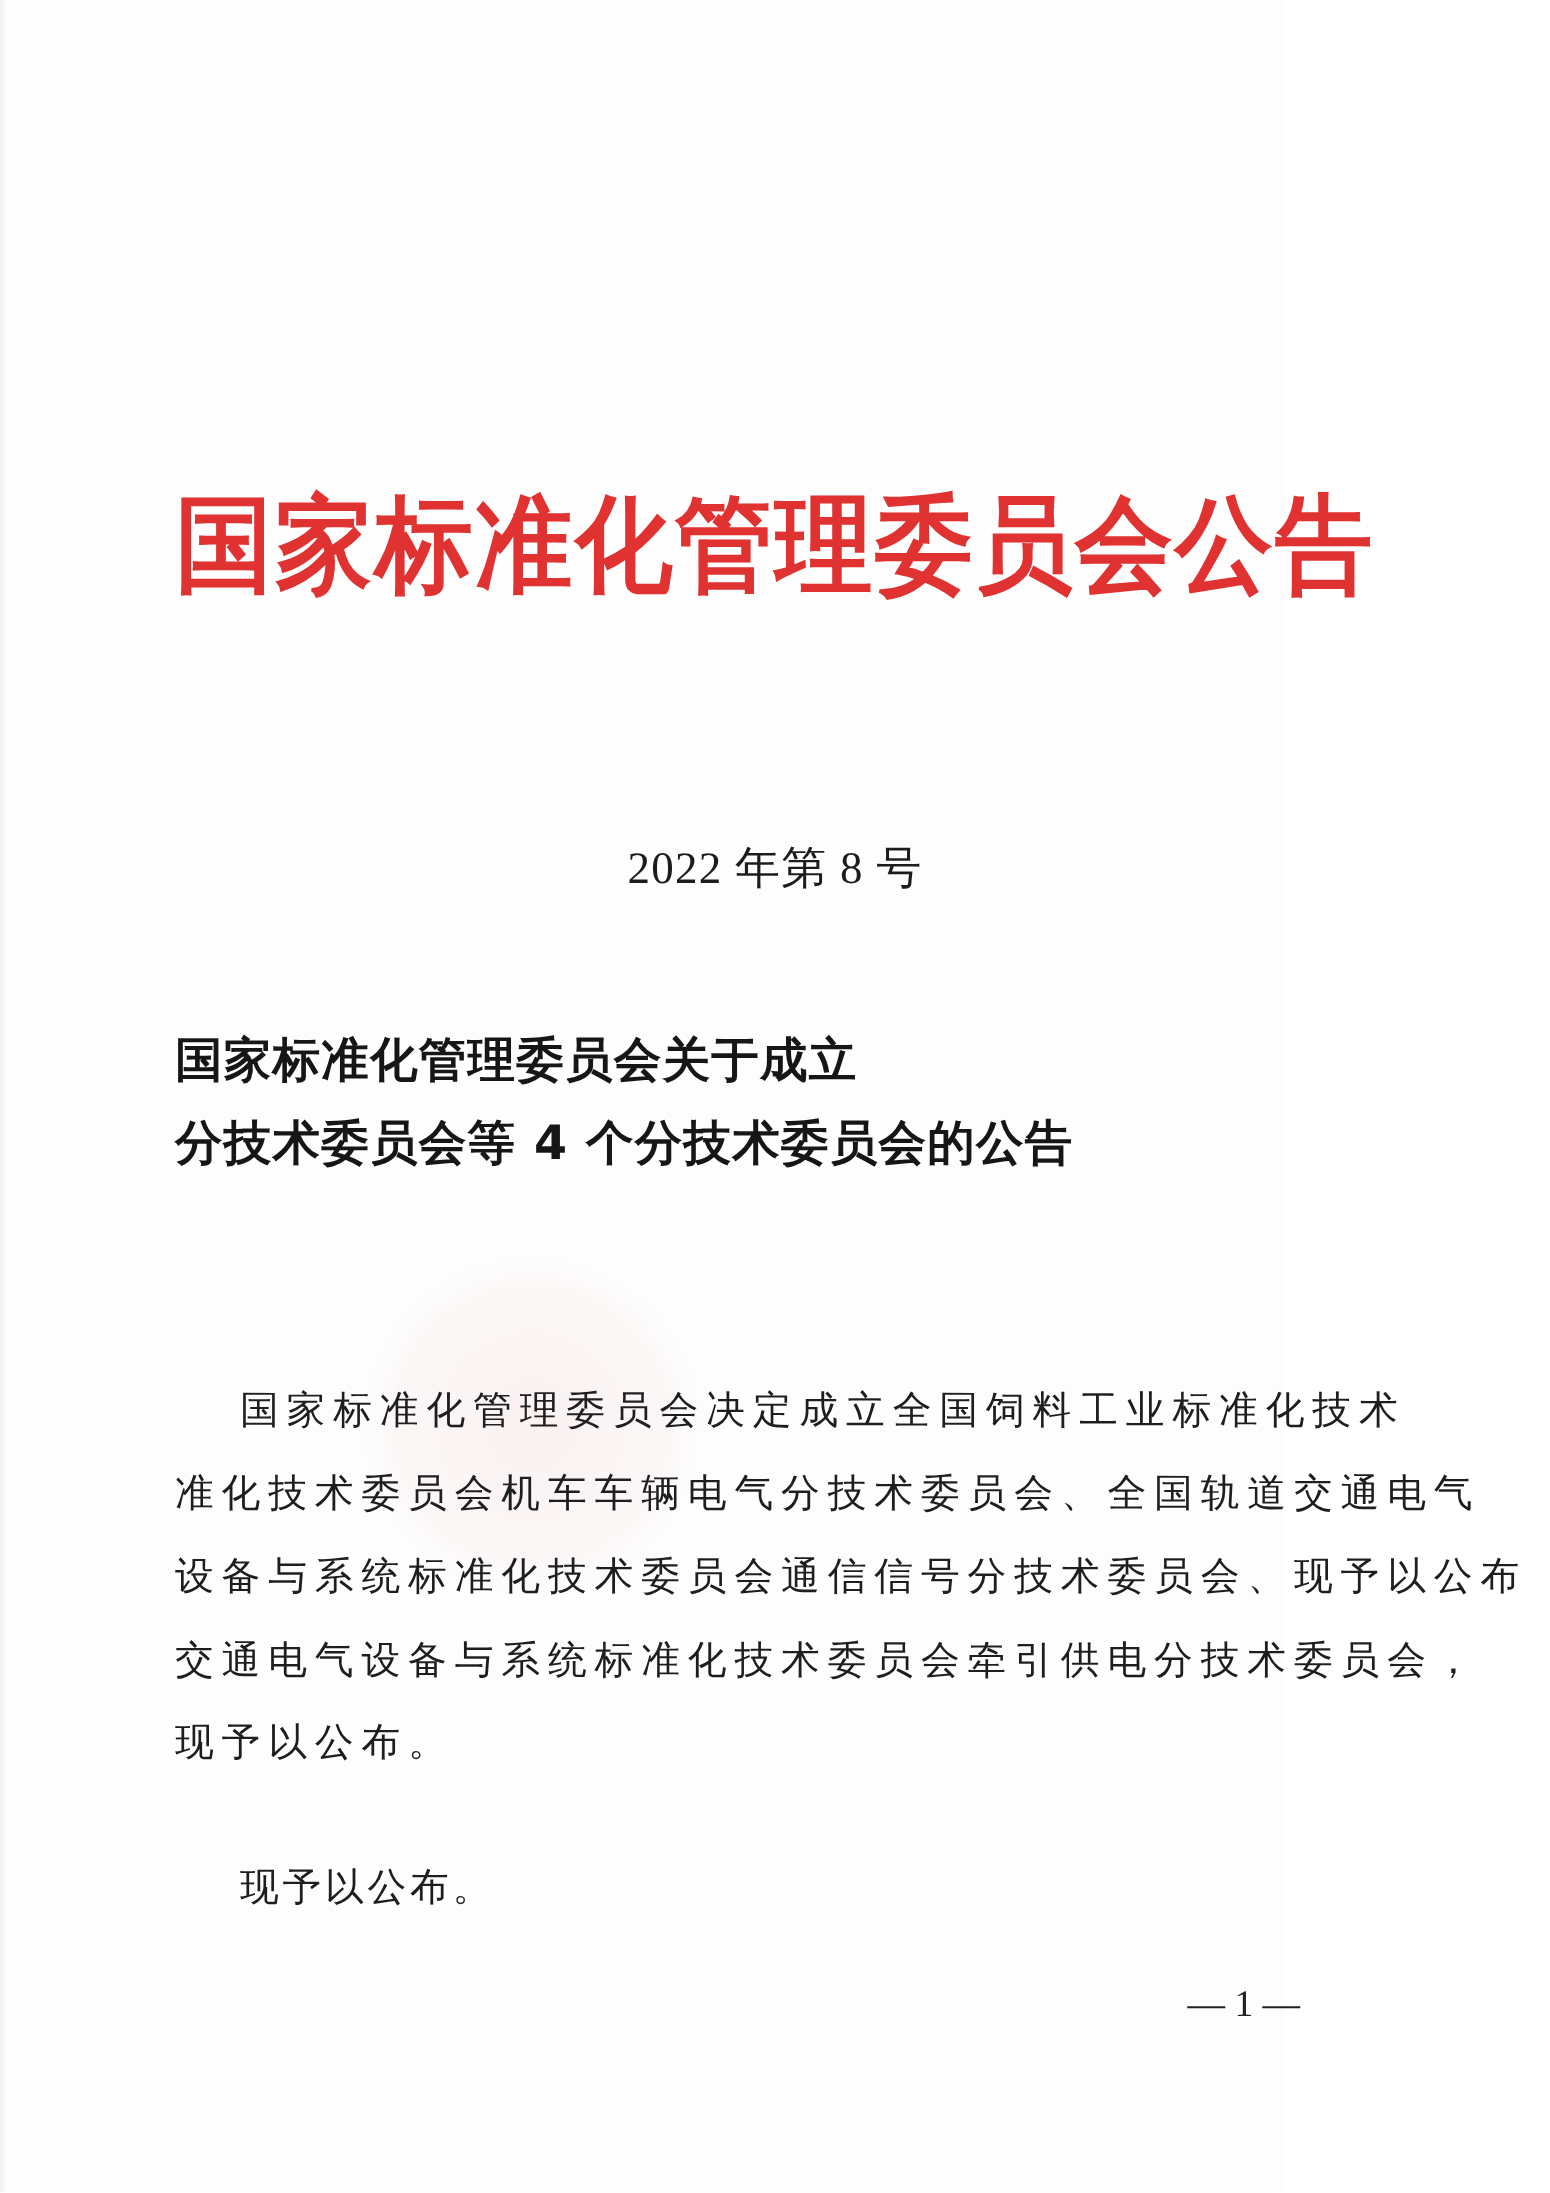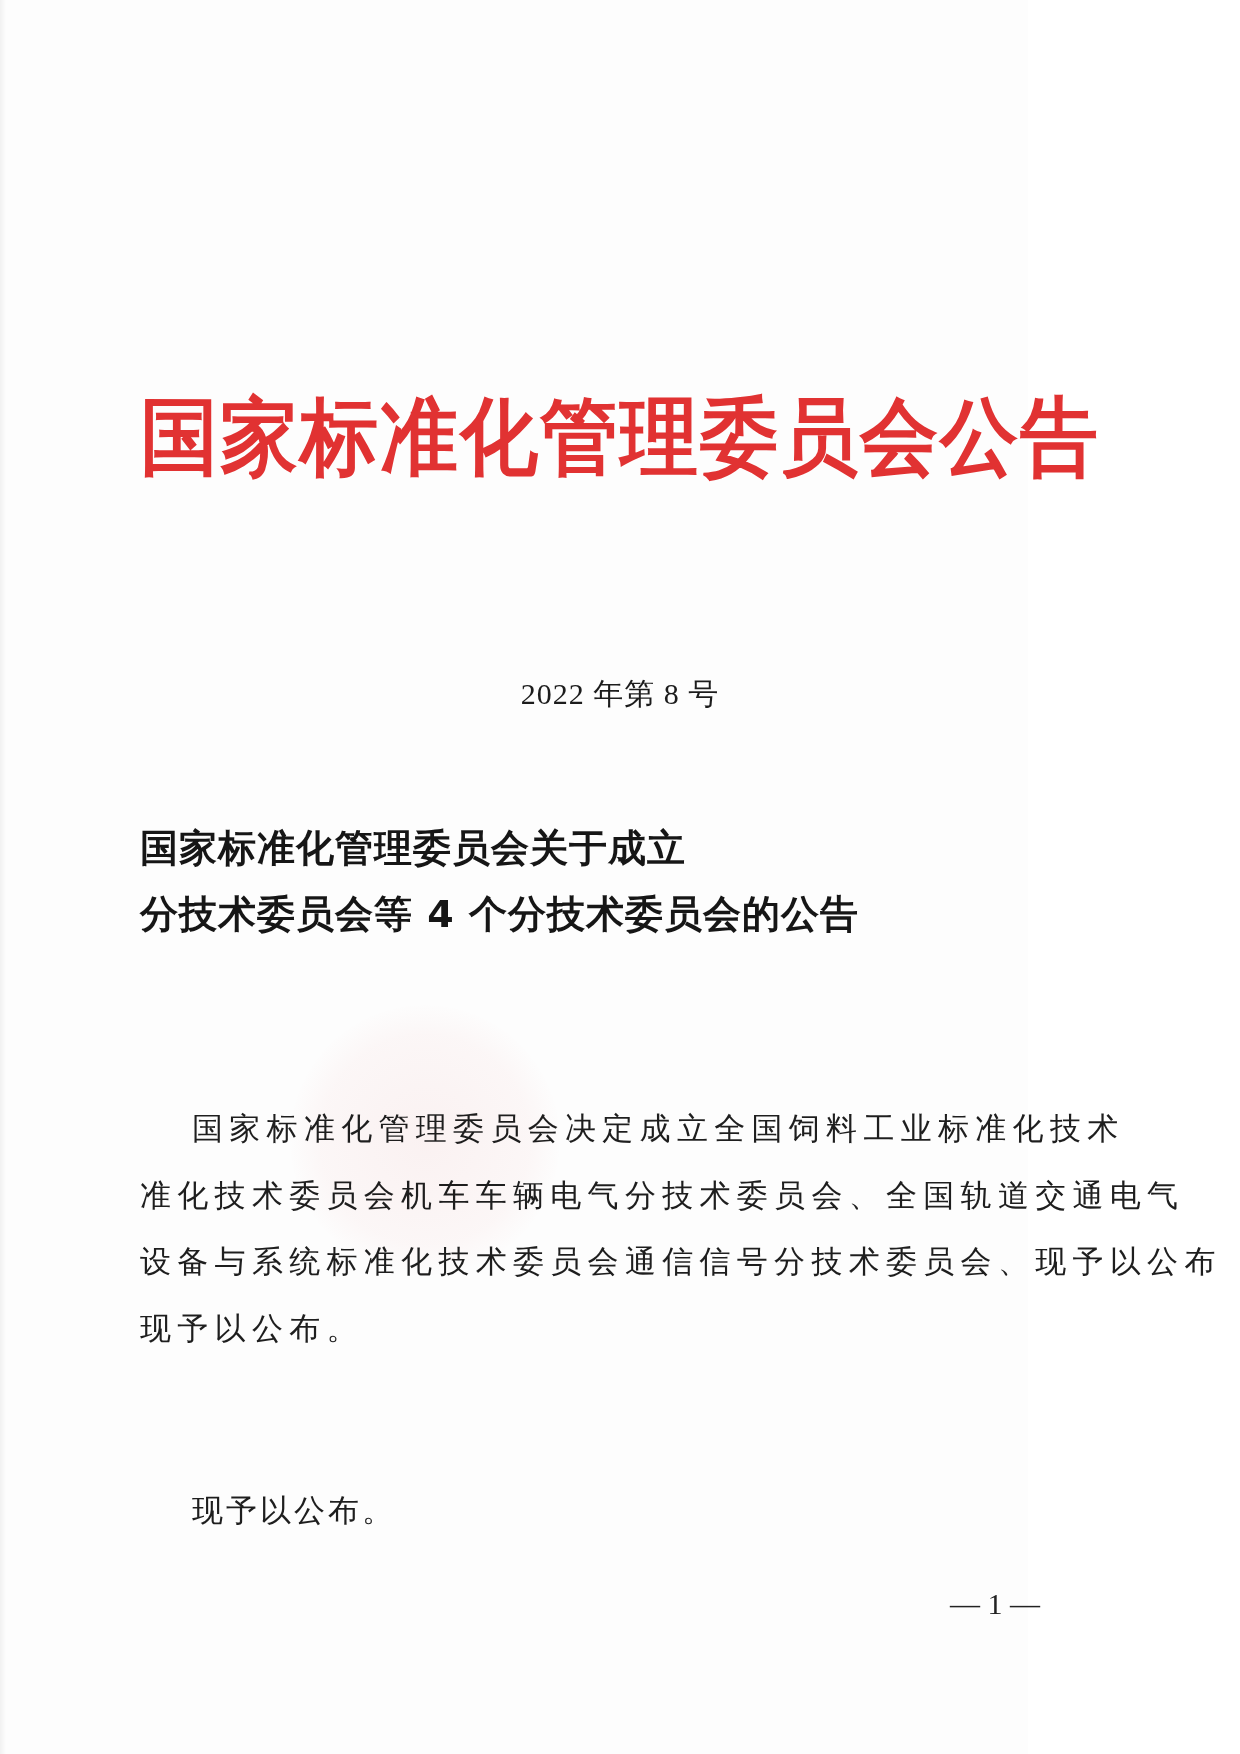--- a/index.html
+++ b/index.html
@@ -45,21 +45,21 @@
       transform: scaleY(1.08);
       transform-origin: top center;
     }
     .issue-number {
       position: absolute;
       left: 0;
       top: 672px;
       width: 1240px;
       text-align: center;
       font-family: "Liberation Serif", "DejaVu Serif", serif;
-      font-size: 30px;
+      font-size: 36px;
       line-height: 44px;
       color: #1c1c1c;
       letter-spacing: 1px;
     }
     .title-block {
       position: absolute;
       left: 140px;
       top: 815px;
       width: 950px;
       text-align: left;
@@ -140,19 +140,20 @@
 
   <div class="title-block">
     <span class="title-line">国家标准化管理委员会关于成立</span>
     <span class="title-line">分技术委员会等 4 个分技术委员会的公告</span>
   </div>
 
   <div class="body-text">
     <span class="body-line indent">国家标准化管理委员会决定成立全国饲料工业标准化技术</span>
     <span class="body-line">准化技术委员会机车车辆电气分技术委员会、全国轨道交通电气</span>
     <span class="body-line">设备与系统标准化技术委员会通信信号分技术委员会、现予以公布</span>
+    <span class="body-line">交通电气设备与系统标准化技术委员会牵引供电分技术委员会，</span>
     <span class="body-line">现予以公布。</span>
   </div>
 
   <div class="closing">现予以公布。</div>
 
   <div class="page-number">— 1 —</div>
 </div>
 
 </body></html>

